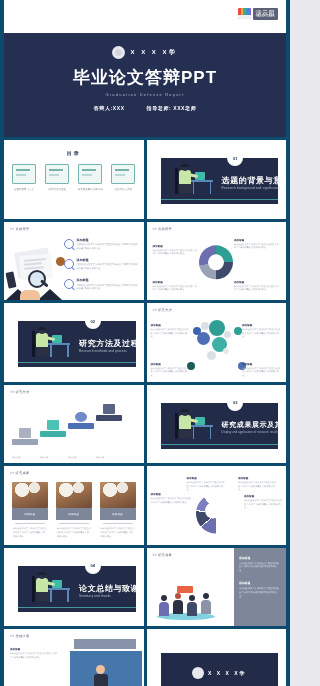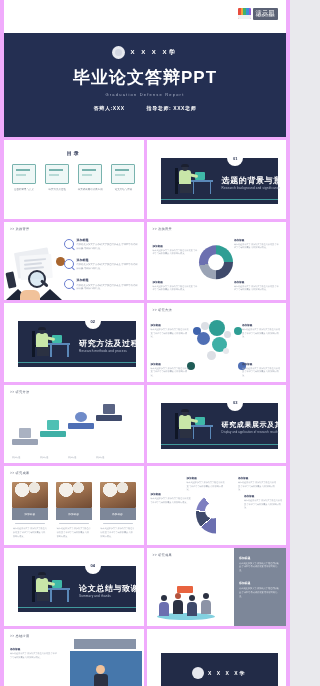--- a/index.html
+++ b/index.html
@@ -2,21 +2,21 @@
 <html><head>
 <meta charset="utf-8">
 <style>
   html,body{margin:0;padding:0;}
   body{
     width:290px;height:686px;
     background:#e9e9ed;
     font-family:"Liberation Sans","DejaVu Sans",sans-serif;
     overflow:hidden;
   }
-  .page{width:290px;height:686px;position:relative;background:#f0abfc;}
+  .page{width:290px;height:686px;position:relative;background:#0c4a6e;}
 
   
   .topbar{
     position:absolute;left:4px;top:0;width:282px;height:33px;
     background:#ffffff;
   }
   .logo{
     position:absolute;right:8px;top:8px;
     display:flex;align-items:center;gap:2px;
   }

